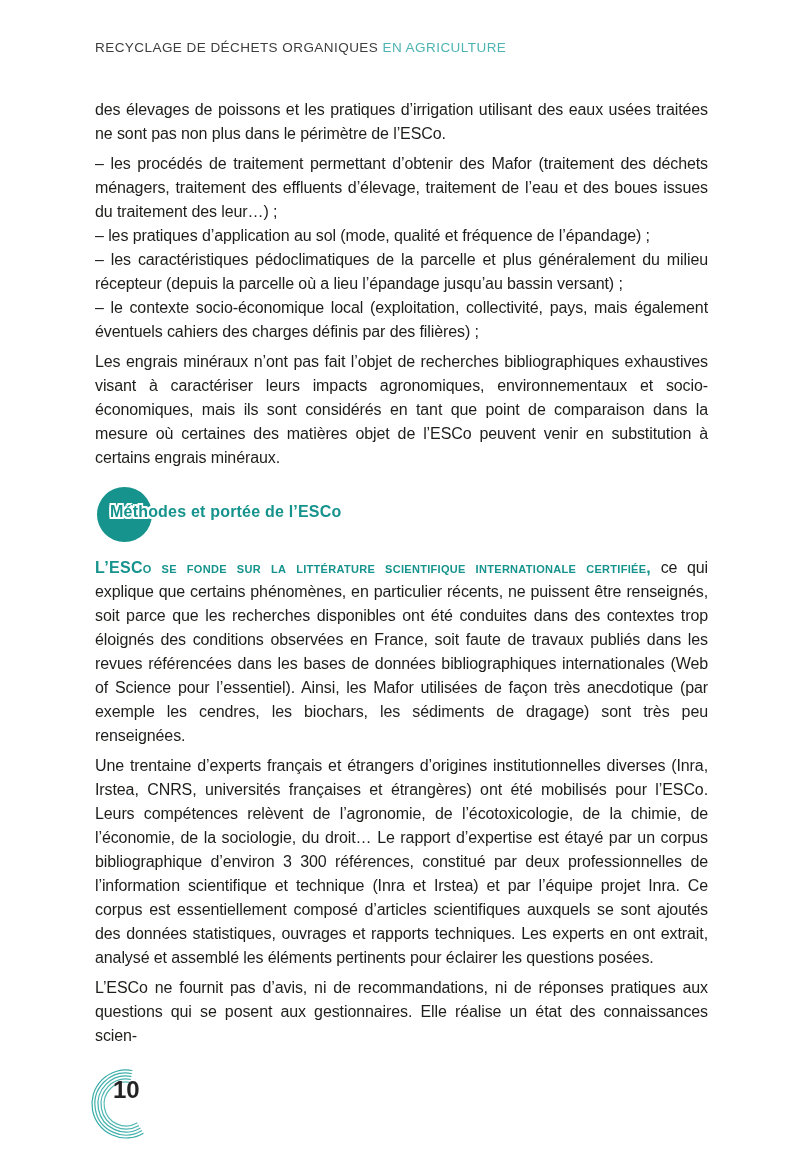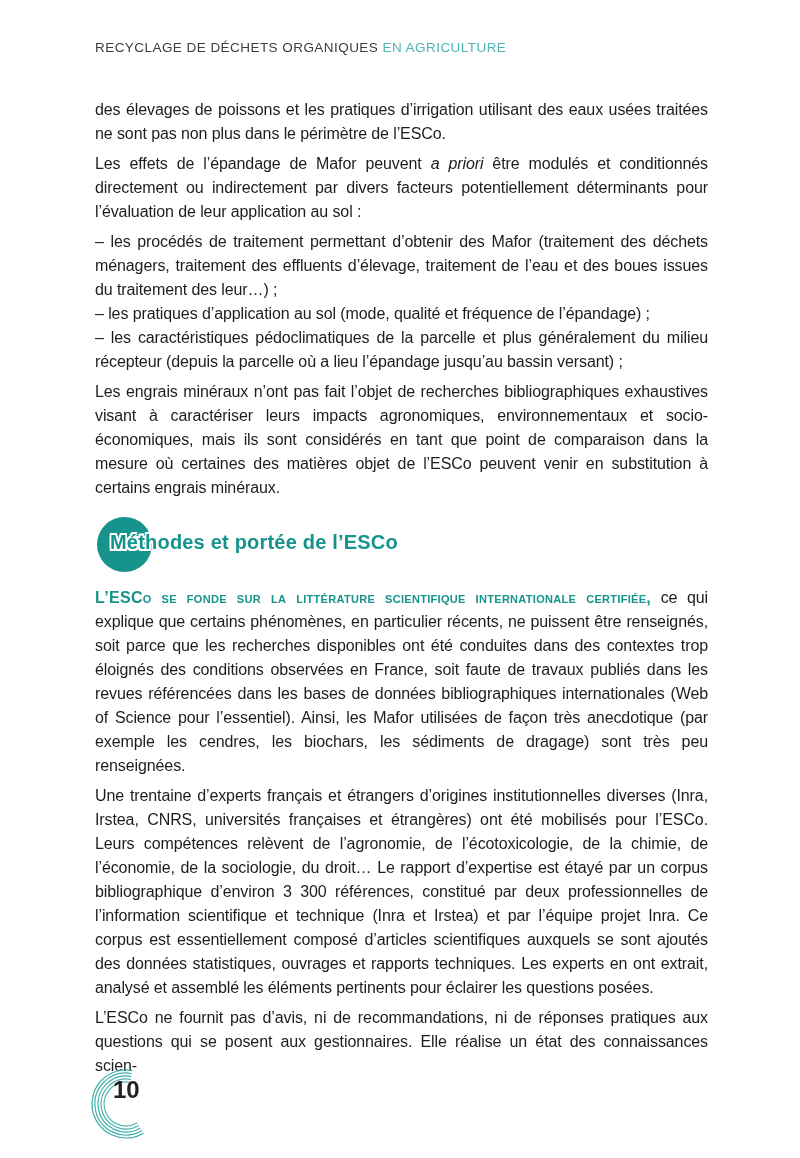--- a/index.html
+++ b/index.html
@@ -25,21 +25,21 @@
     font-variant:small-caps; font-weight:bold; letter-spacing:0.3px;
     color:var(--accent-teal,#00898c);
   }
   .section-heading-row { position:relative; height:58px; margin:16px 0 12px 0; }
   .heading-circle {
     position:absolute; left:2px; top:1px; width:55px; height:55px;
     border-radius:50%; background:var(--accent-teal,#1a958c);
   }
   .section-heading {
     position:absolute; left:15px; top:14px; margin:0;
-    font-size:20px; font-weight:bold; letter-spacing:0.2px;
+    font-size:16px; font-weight:bold; letter-spacing:0.2px;
     color:var(--accent-teal,#1a958c); white-space:nowrap;
     text-shadow:
       -1.6px -1.6px 0 #fff, 1.6px -1.6px 0 #fff,
       -1.6px  1.6px 0 #fff, 1.6px  1.6px 0 #fff,
       -1.6px 0 0 #fff, 1.6px 0 0 #fff, 0 -1.6px 0 #fff, 0 1.6px 0 #fff;
   }
   .footer-logo { position:absolute; left:86px; top:1062px; width:84px; height:84px; }
   .footer-logo svg { position:absolute; left:0; top:0; }
   .page-number {
     position:absolute; left:27px; top:14px;
@@ -50,26 +50,26 @@
 <body>
 
 <div class="page">
 
   <div class="running-header"><span>RECYCLAGE DE DÉCHETS ORGANIQUES</span><span class="accent"> EN AGRICULTURE</span></div>
 
   <div class="body-text">
 
     <p>des élevages de poissons et les pratiques d’irrigation utilisant des eaux usées traitées ne sont pas non plus dans le périmètre de l’ESCo.</p>
 
-    <p><span>Les effets de l’épandage de Mafor peuvent </span><em class="latin">a priori</em><span> être modulés et conditionnés directement ou indirectement par divers facteurs potentiellement déterminants pour l’évaluation de leur application au sol :</span></p>
 
     <div class="list">
       <p>– les procédés de traitement permettant d’obtenir des Mafor (traitement des déchets ménagers, traitement des effluents d’élevage, traitement de l’eau et des boues issues du traitement des leur…) ;</p>
       <p>– les pratiques d’application au sol (mode, qualité et fréquence de l’épandage) ;</p>
       <p>– les caractéristiques pédoclimatiques de la parcelle et plus généralement du milieu récepteur (depuis la parcelle où a lieu l’épandage jusqu’au bassin versant) ;</p>
+      <p>– le contexte socio-économique local (exploitation, collectivité, pays, mais également éventuels cahiers des charges définis par des filières) ;</p>
     </div>
 
     <p>Les engrais minéraux n’ont pas fait l’objet de recherches bibliographiques exhaustives visant à caractériser leurs impacts agronomiques, environnementaux et socio-économiques, mais ils sont considérés en tant que point de comparaison dans la mesure où certaines des matières objet de l’ESCo peuvent venir en substitution à certains engrais minéraux.</p>
 
     <div class="section-heading-row">
       <span class="heading-circle"></span>
       <h2 class="section-heading">Méthodes et portée de l’ESCo</h2>
     </div>
 
     <p><span class="smallcaps-lead">L’ESCo se fonde sur la littérature scientifique internationale certifiée,</span><span> ce qui explique que certains phénomènes, en particulier récents, ne puissent être renseignés, soit parce que les recherches disponibles ont été conduites dans des contextes trop éloignés des conditions observées en France, soit faute de travaux publiés dans les revues référencées dans les bases de données bibliographiques internationales (Web of Science pour l’essentiel). Ainsi, les Mafor utilisées de façon très anecdotique (par exemple les cendres, les biochars, les sédiments de dragage) sont très peu renseignées.</span></p>

